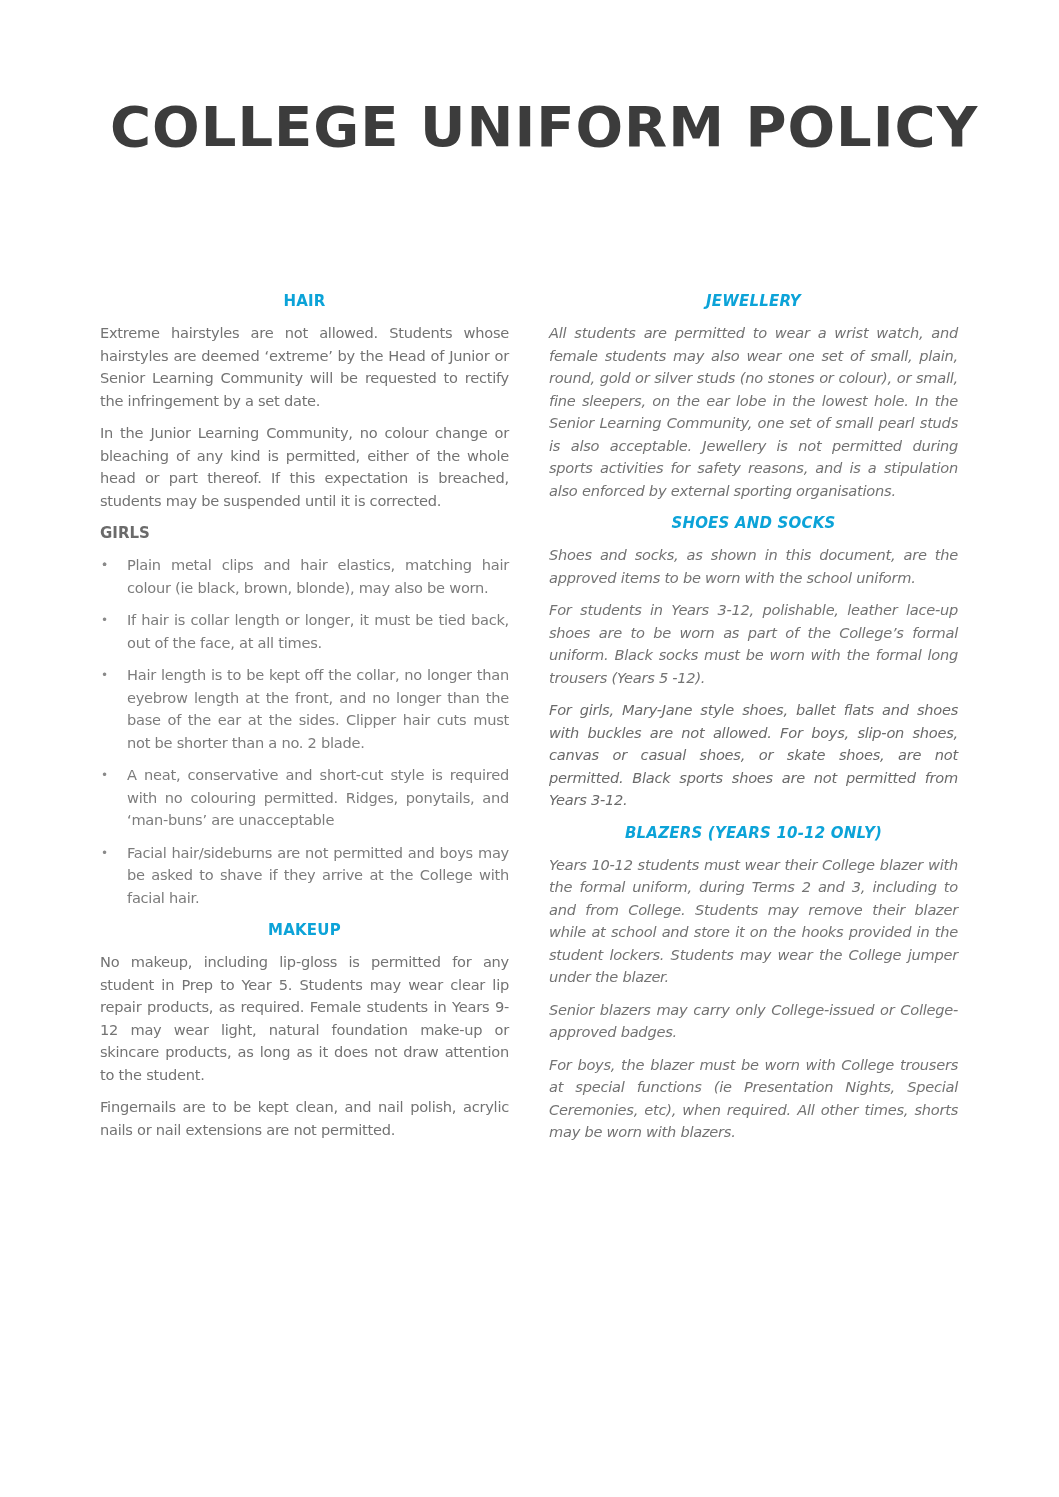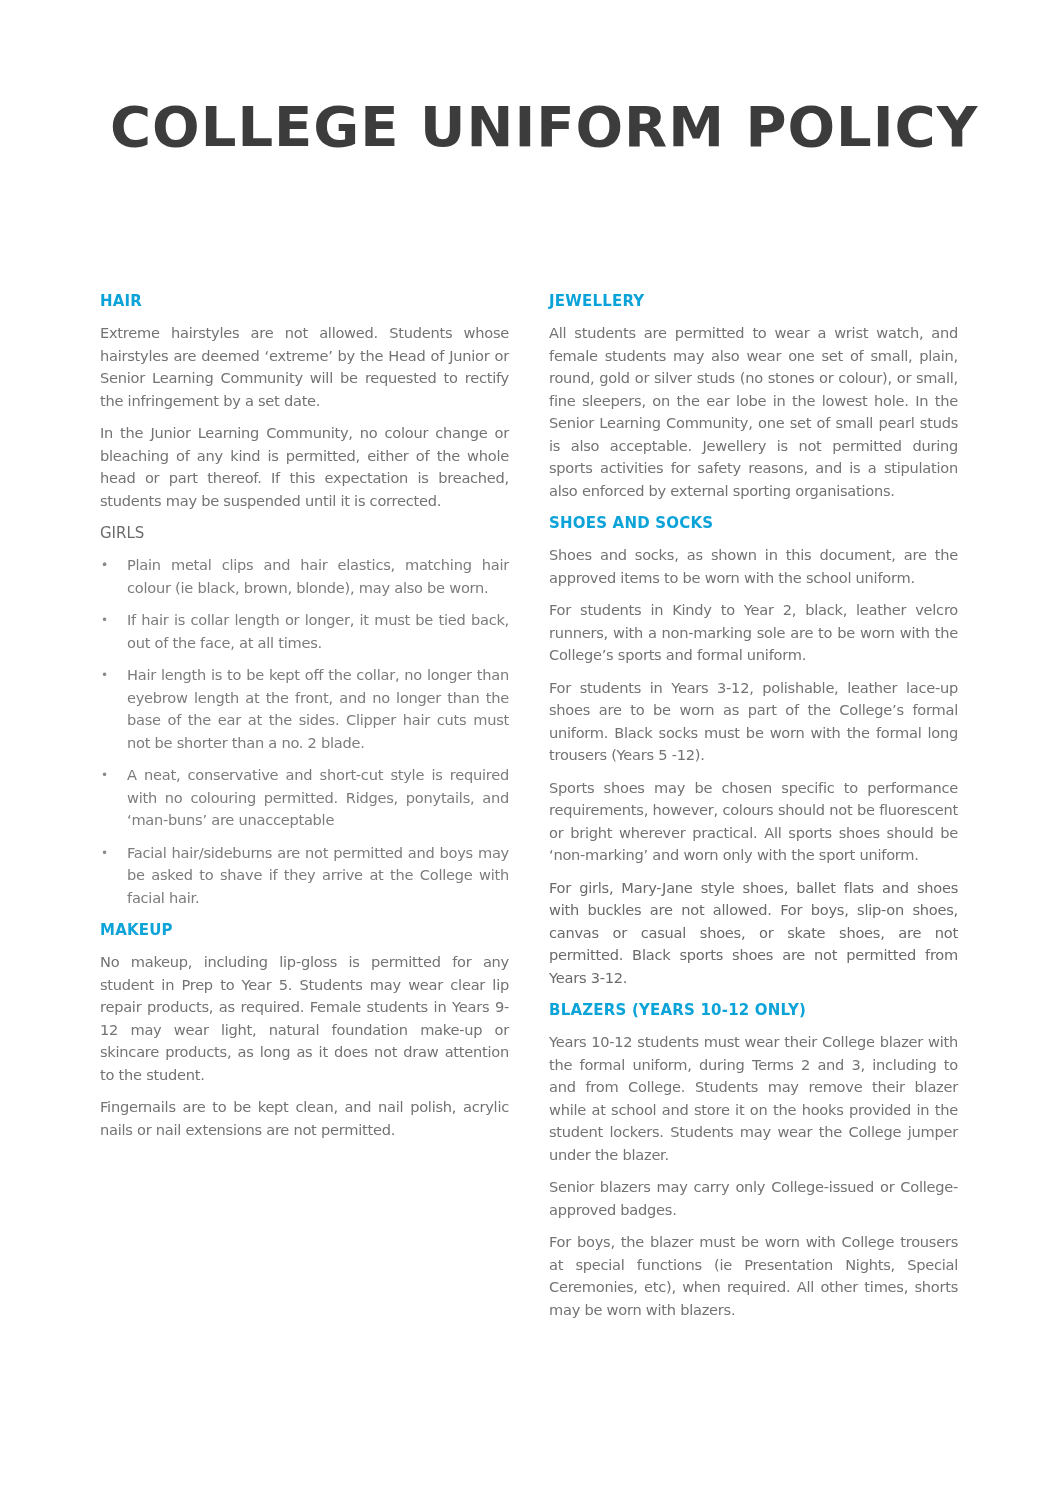--- a/index.html
+++ b/index.html
@@ -25,35 +25,36 @@
       letter-spacing: 1px;
       color: #3c3c3c;
       white-space: nowrap;
     }
     .column {
       position: absolute;
       top: 290px;
       width: 409px;
     }
     .col-left { left: 100px; }
-    .col-right { left: 549px; }
+    .col-right { left: 549px; font-style: italic; }
 
     .section-heading {
       margin: 0 0 10px 0;
       font-family: "DejaVu Sans", sans-serif;
       font-weight: bold;
       font-size: 15px;
       line-height: 22px;
       color: #0ca3d8;
       letter-spacing: 0.2px;
+      text-align: center;
     }
     .sub-heading {
       margin: 0 0 10px 0;
       font-family: "DejaVu Sans", sans-serif;
-      font-weight: normal;
+      font-weight: bold;
       font-size: 15px;
       line-height: 22px;
       color: #6b6b6b;
     }
     p.body-text {
       margin: 0 0 10px 0;
       font-family: "DejaVu Sans", sans-serif;
       font-size: 14.6px;
       line-height: 22.5px;
       color: #737373;
@@ -121,23 +122,21 @@
 <div class="column col-right">
 
   <section>
     <h2 class="section-heading">JEWELLERY</h2>
     <p class="body-text">All students are permitted to wear a wrist watch, and female students may also wear one set of small, plain, round, gold or silver studs (no stones or colour), or small, fine sleepers, on the ear lobe in the lowest hole. In the Senior Learning Community, one set of small pearl studs is also acceptable. Jewellery is not permitted during sports activities for safety reasons, and is a stipulation also enforced by external sporting organisations.</p>
   </section>
 
   <section>
     <h2 class="section-heading">SHOES AND SOCKS</h2>
     <p class="body-text">Shoes and socks, as shown in this document, are the approved items to be worn with the school uniform.</p>
-    <p class="body-text">For students in Kindy to Year 2, black, leather velcro runners, with a non-marking sole are to be worn with the College’s sports and formal uniform.</p>
     <p class="body-text">For students in Years 3-12, polishable, leather lace-up shoes are to be worn as part of the College’s formal uniform. Black socks must be worn with the formal long trousers (Years 5 -12).</p>
-    <p class="body-text">Sports shoes may be chosen specific to performance requirements, however, colours should not be fluorescent or bright wherever practical. All sports shoes should be ‘non-marking’ and worn only with the sport uniform.</p>
     <p class="body-text dark">For girls, Mary-Jane style shoes, ballet flats and shoes with buckles are not allowed. For boys, slip-on shoes, canvas or casual shoes, or skate shoes, are not permitted. Black sports shoes are not permitted from Years 3-12.</p>
   </section>
 
   <section>
     <h2 class="section-heading">BLAZERS (YEARS 10-12 ONLY)</h2>
     <p class="body-text">Years 10-12 students must wear their College blazer with the formal uniform, during Terms 2 and 3, including to and from College. Students may remove their blazer while at school and store it on the hooks provided in the student lockers. Students may wear the College jumper under the blazer.</p>
     <p class="body-text">Senior blazers may carry only College-issued or College-approved badges.</p>
     <p class="body-text">For boys, the blazer must be worn with College trousers at special functions (ie Presentation Nights, Special Ceremonies, etc), when required. All other times, shorts may be worn with blazers.</p>
   </section>
 </div>

